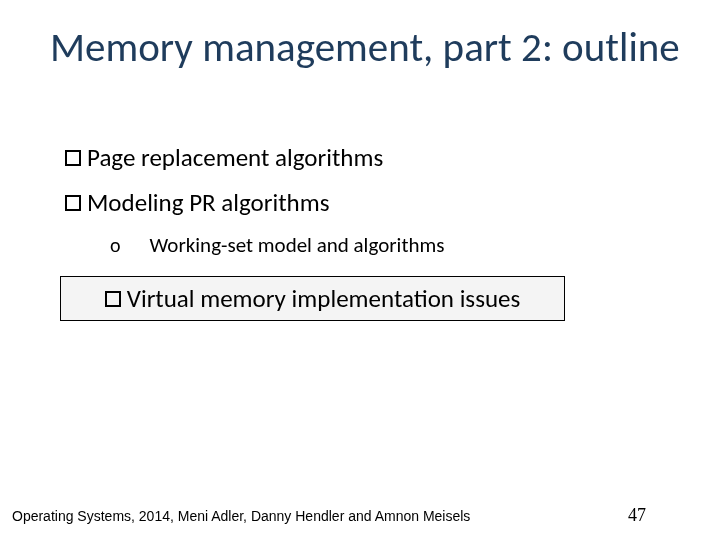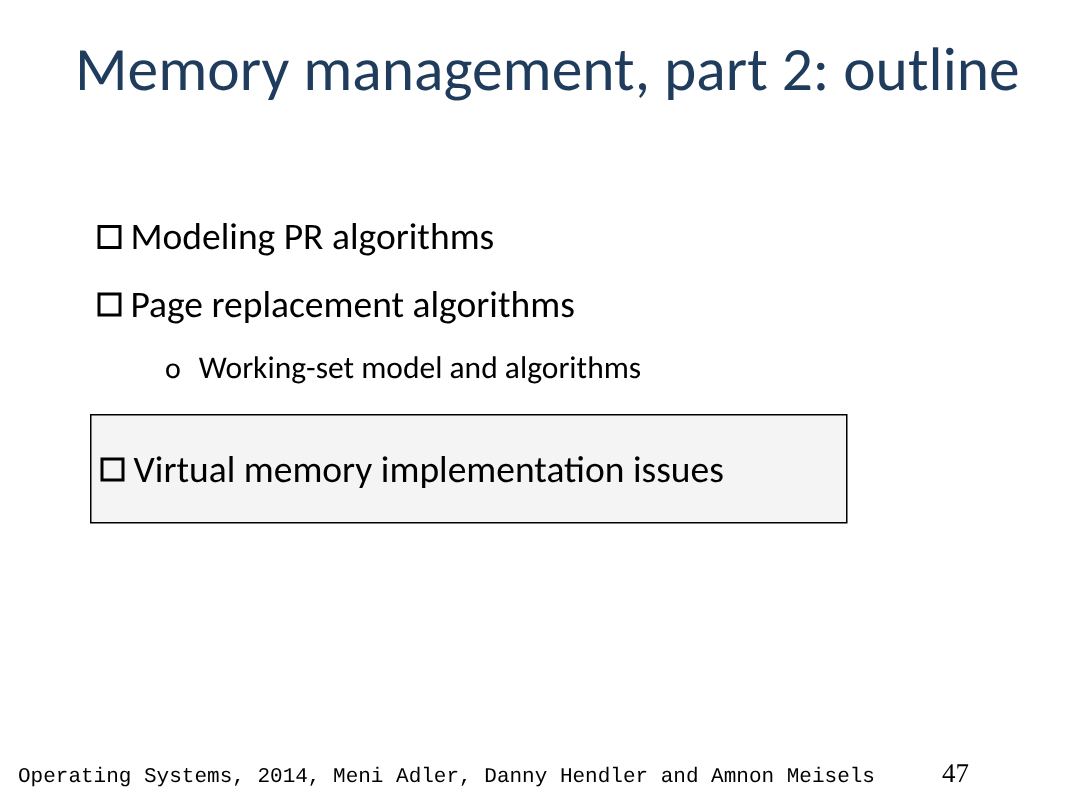--- a/index.html
+++ b/index.html
@@ -49,69 +49,71 @@
     margin-top: 8px;
   }
   .sub-marker {
     font-size: 20px;
     color: #000;
     margin-right: 12px;
   }
   .sub-text {
     font-size: 21px;
     color: #000;
+    margin-left: 17px;
   }
   .boxed-row {
     margin-left: 20px;
     margin-right: 115px;
     border: 1px solid #000;
     background: #f4f4f4;
-    padding: 20px 6px;
+    padding: 6px 6px;
     display: flex;
     align-items: center;
+    justify-content: center;
   }
   .boxed-row .square-bullet {
     margin-right: 6px;
   }
   .footer {
     position: absolute;
     bottom: 14px;
     left: 12px;
     right: 12px;
     display: flex;
     justify-content: space-between;
     align-items: baseline;
   }
   .footer-left {
-    font-family: Liberation Mono, monospace;
+    font-family: Liberation Sans, sans-serif;
     font-size: 14px;
     color: #000;
   }
   .footer-right {
     font-family: Garamond, Georgia, serif;
     font-size: 18px;
     color: #000;
     margin-right: 62px;
   }
 </style>
 </head>
 <body>
 
 <div class="slide">
 
   <h1 class="title">Memory management, part 2: outline</h1>
 
   <div class="bullet-row">
     <span class="square-bullet"></span>
-    <span class="bullet-text">Modeling PR algorithms</span>
+    <span class="bullet-text">Page replacement algorithms</span>
   </div>
 
   <div class="bullet-row">
     <span class="square-bullet"></span>
-    <span class="bullet-text">Page replacement algorithms</span>
+    <span class="bullet-text">Modeling PR algorithms</span>
   </div>
 
   <div class="sub-row">
     <span class="sub-marker">o</span>
     <span class="sub-text">Working-set model and algorithms</span>
   </div>
 
   <div class="boxed-row">
     <span class="square-bullet"></span>
     <span class="bullet-text">Virtual memory implementation issues</span>

